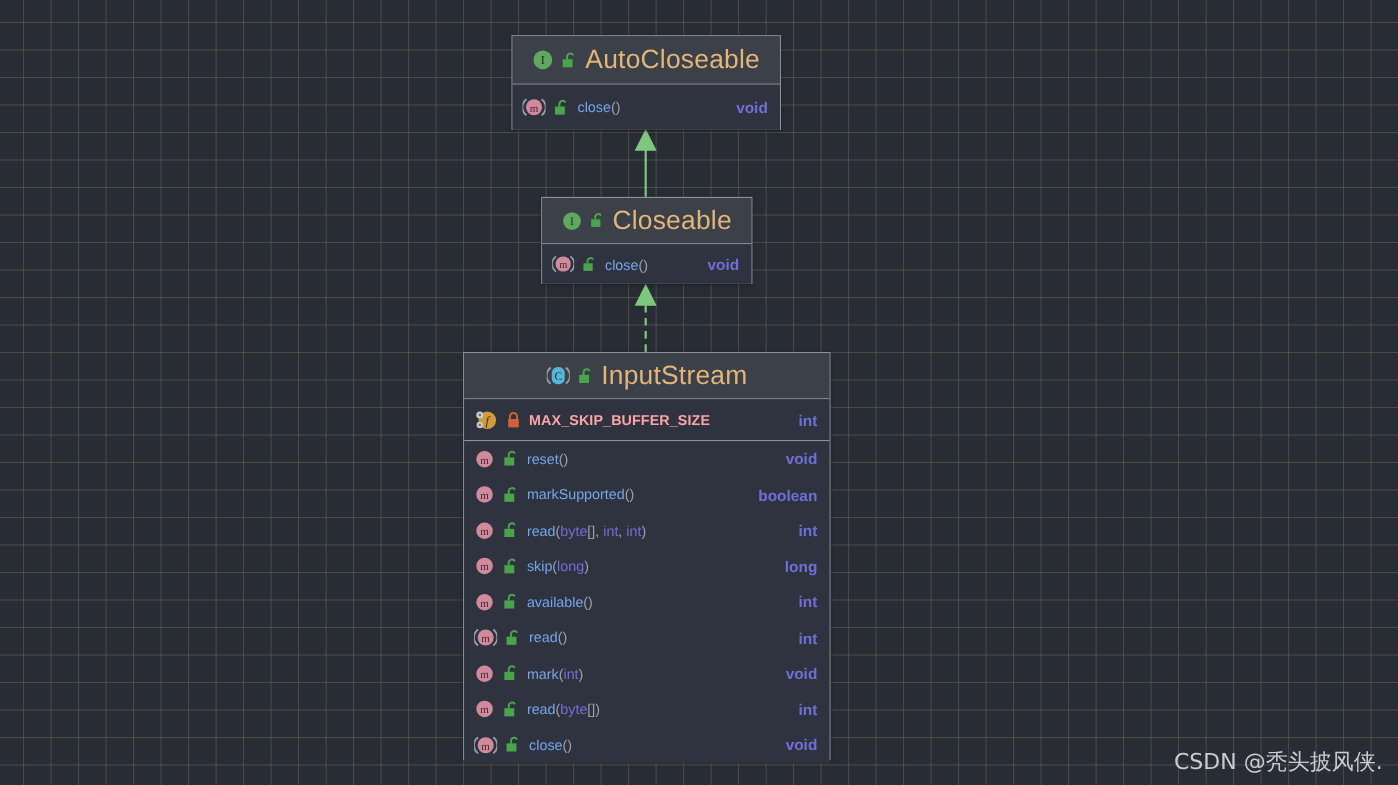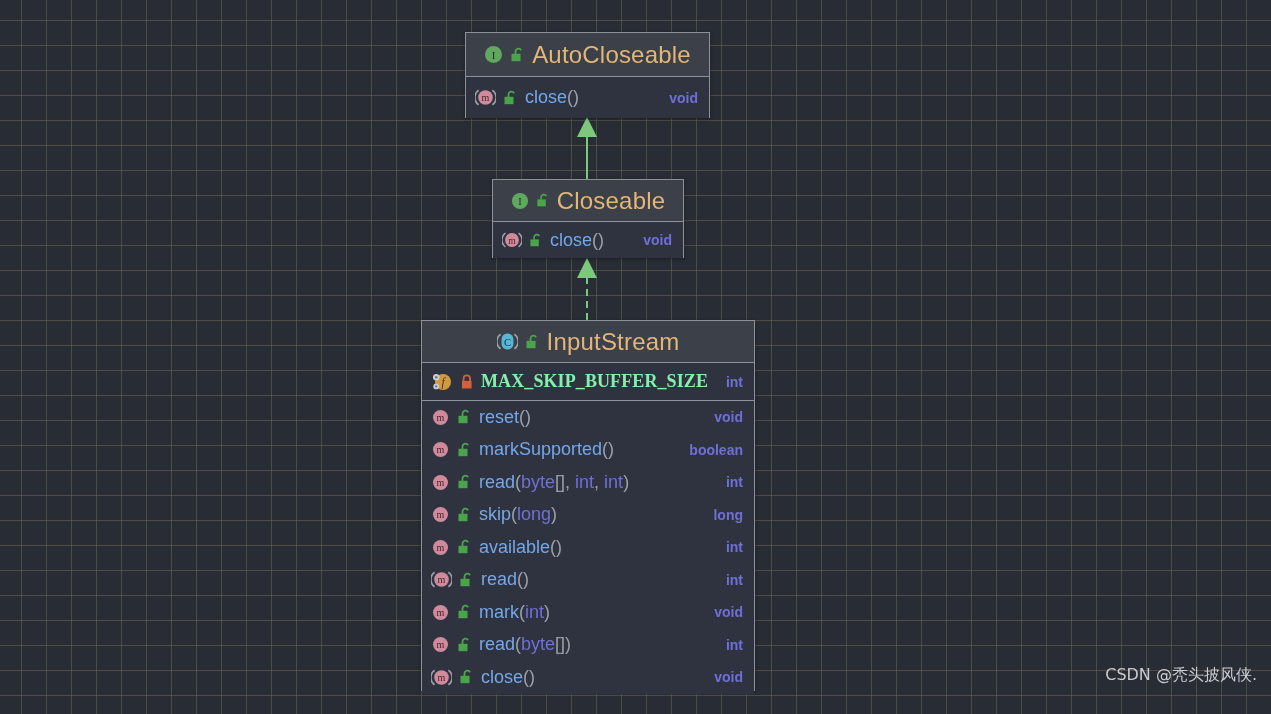--- a/index.html
+++ b/index.html
@@ -67,52 +67,51 @@
   }
   .uml-row {
     display: flex;
     align-items: center;
     gap: 7px;
     padding: 0 11px 0 9px;
     box-sizing: border-box;
     white-space: nowrap;
   }
   .row-name {
-    font-size: 18px;
+    font-size: 13px;
     color: #74a7e8;
     flex: 0 0 auto;
   }
   .row-name .punct { color: #9aa0a6; }
   .row-name .kw { color: #6f6fd6; font-weight: normal; }
   .row-name.constant {
-    color: #86efac;
+    color: #fca5a5;
     font-weight: bold;
     letter-spacing: 0.1px;
-    font-family: Liberation Serif, serif;
   }
   .row-type {
     margin-left: auto;
     font-size: 14px;
     font-weight: bold;
     color: #6f6fd6;
     flex: 0 0 auto;
     padding-left: 14px;
   }
   .row-type.tight { padding-left: 8px; }
 
   
   .icon { display: inline-block; flex: 0 0 auto; line-height: 0; }
 
   
   #watermark {
     position: absolute;
     right: 14px;
-    bottom: 28px;
+    bottom: 8px;
     color: #c9ccd1;
-    font-size: 16px;
+    font-size: 20px;
     font-family: "DejaVu Sans", "Liberation Sans", sans-serif;
     white-space: nowrap;
   }
 </style>
 </head>
 <body>
 
 <div id="diagram-canvas">
 
   <svg id="connector-layer" viewBox="0 0 1271 714" width="1271" height="714">

